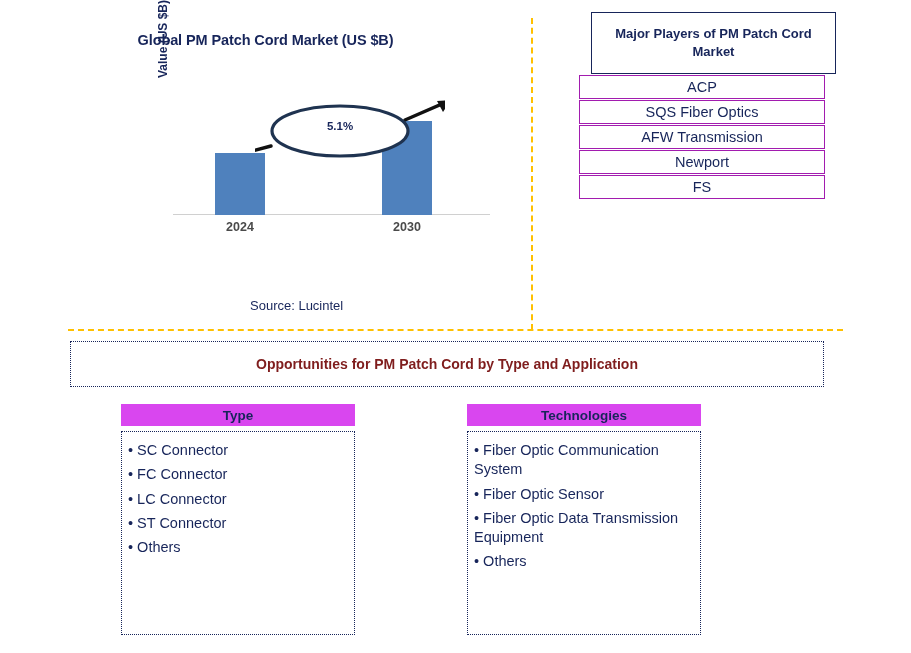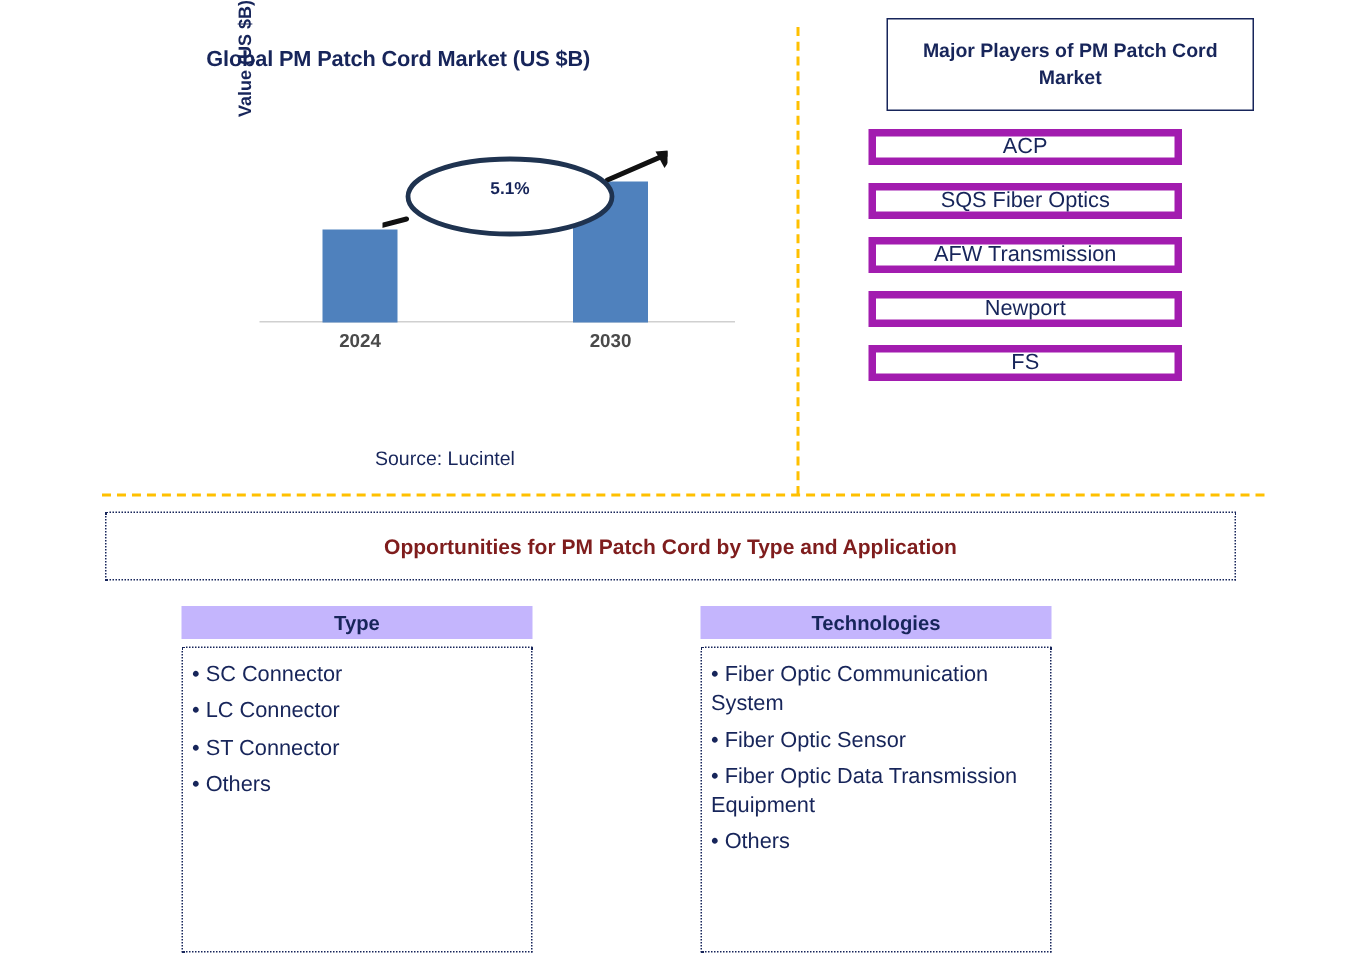--- a/index.html
+++ b/index.html
@@ -133,24 +133,24 @@
     text-align: center;
     font-size: 13px;
     font-weight: bold;
     line-height: 1.35;
     color: #17255A;
     padding: 12px 12px;
     margin-left: 12px;
   }
   .player-box {
     box-sizing: border-box;
-    width: 209px;
+    width: 246px;
     height: 24px;
-    margin-top: 12px;
-    border: 5px solid #a21caf;
+    margin-top: 1px;
+    border: 1px solid #a21caf;
     display: flex;
     align-items: center;
     justify-content: center;
     font-size: 14.5px;
     color: #17255A;
   }
 
   
   #opportunities-banner {
     position: absolute;
@@ -163,21 +163,21 @@
     justify-content: center;
     font-size: 14px;
     font-weight: bold;
     color: #7f1d1d;
   }
 
   .column-header {
     position: absolute;
     box-sizing: border-box;
     height: 22px;
-    background: #c4b5fd;
+    background: #d946ef;
     display: flex;
     align-items: center;
     justify-content: center;
     font-size: 13.5px;
     font-weight: bold;
     color: #17255A;
   }
   .column-list {
     position: absolute;
     box-sizing: border-box;
@@ -259,20 +259,21 @@
     <span>FS</span>
   </div>
 </div>
 
 <div id="opportunities-banner">Opportunities for PM Patch Cord by Type and Application</div>
 
 <div class="column-header" id="type-header">Type</div>
 
 <div class="column-list" id="type-list">
   <span class="entry">• SC Connector</span>
+  <span class="entry">• FC Connector</span>
   <span class="entry">• LC Connector</span>
   <span class="entry">• ST Connector</span>
   <span class="entry">• Others</span>
 </div>
 
 <div class="column-header" id="application-header">Technologies</div>
 
 <div class="column-list" id="application-list">
   <span class="entry">• Fiber Optic Communication System</span>
   <span class="entry">• Fiber Optic Sensor</span>

